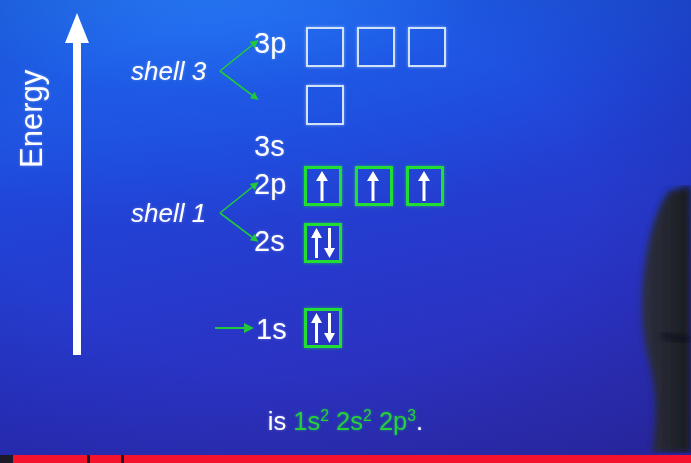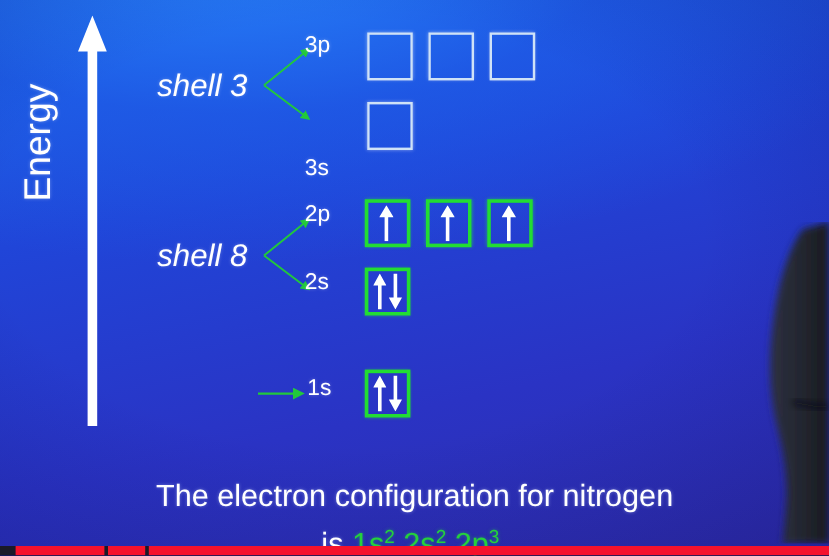--- a/index.html
+++ b/index.html
@@ -56,21 +56,21 @@
     position: absolute;
     color: #ffffff;
     font-size: 26px;
     white-space: nowrap;
     text-shadow: 0 0 3px rgba(255,255,255,0.3);
     font-style: italic;
   }
   .orb-label {
     position: absolute;
     color: #ffffff;
-    font-size: 19px;
+    font-size: 29px;
     white-space: nowrap;
     text-shadow: 0 0 3px rgba(255,255,255,0.3);
   }
 
   
   .orb-row {
     position: absolute;
     display: flex;
     gap: 13px;
   }
@@ -171,21 +171,21 @@
     <div class="box empty"></div>
     <div class="box empty"></div>
     <div class="box empty"></div>
   </div>
 
   <div class="orb-label" style="left:254px; top:85px;margin-top:45px;">3s</div>
   <div class="orb-row" style="left:306px; top:85px;">
     <div class="box empty"></div>
   </div>
 
-  <div class="shell-label" style="left:131px; top:198px;">shell 8</div>
+  <div class="shell-label" style="left:131px; top:198px;">shell 1</div>
 
   <svg style="position:absolute; left:216px; top:178px;" width="60" height="70" viewBox="0 0 60 70">
     <defs>
       <marker id="ah2" markerWidth="5" markerHeight="5" refX="3" refY="2.5" orient="auto">
         <path d="M0,0 L5,2.5 L0,5 z" fill="#22c83c"></path>
       </marker>
     </defs>
     <line x1="4" y1="35" x2="40" y2="6" stroke="#22c83c" stroke-width="1.6" marker-end="url(#ah2)"></line>
     <line x1="4" y1="35" x2="40" y2="62" stroke="#22c83c" stroke-width="1.6" marker-end="url(#ah2)"></line>
   </svg>
@@ -247,21 +247,20 @@
           <polygon points="5.5,0 11,10 7,10 7,30 4,30 4,10 0,10" fill="#ffffff"></polygon>
         </svg>
         <svg class="arrow" width="11" height="30" viewBox="0 0 11 30">
           <polygon points="5.5,30 11,20 7,20 7,0 4,0 4,20 0,20" fill="#ffffff"></polygon>
         </svg>
       </div>
     </div>
   </div>
 
   <div id="caption">
-    <div>The electron configuration for nitrogen</div>
     <div><span>is </span><span class="cfg"><span>1s</span><sup>2</sup></span><span class="cfg">&nbsp;</span><span class="cfg"><span>2s</span><sup>2</sup></span><span class="cfg">&nbsp;</span><span class="cfg"><span>2p</span><sup>3</sup></span><span>.</span></div>
   </div>
 
   <div id="silhouette">
     <svg width="60" height="268" viewBox="0 0 60 268" preserveAspectRatio="none">
       <defs>
         <linearGradient id="silg" x1="0" y1="0" x2="1" y2="0">
           <stop offset="0%" stop-color="#2c3040"></stop>
           <stop offset="55%" stop-color="#23262f"></stop>
           <stop offset="100%" stop-color="#181a20"></stop>

